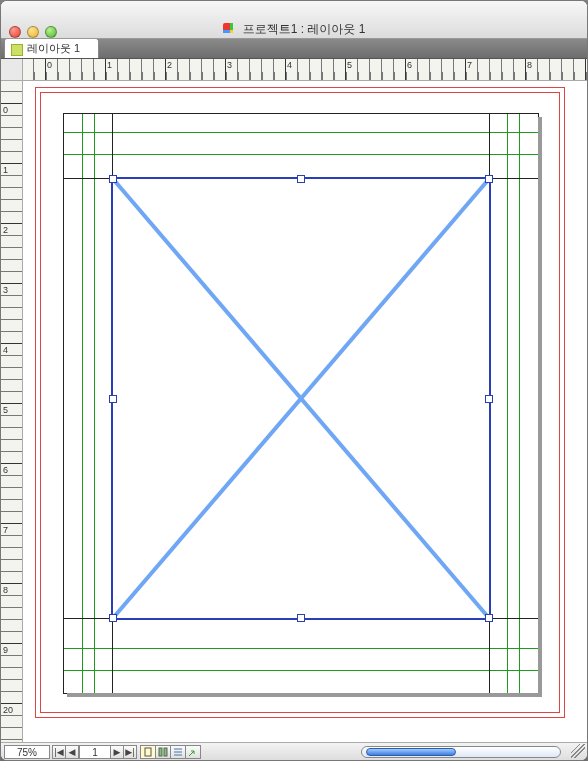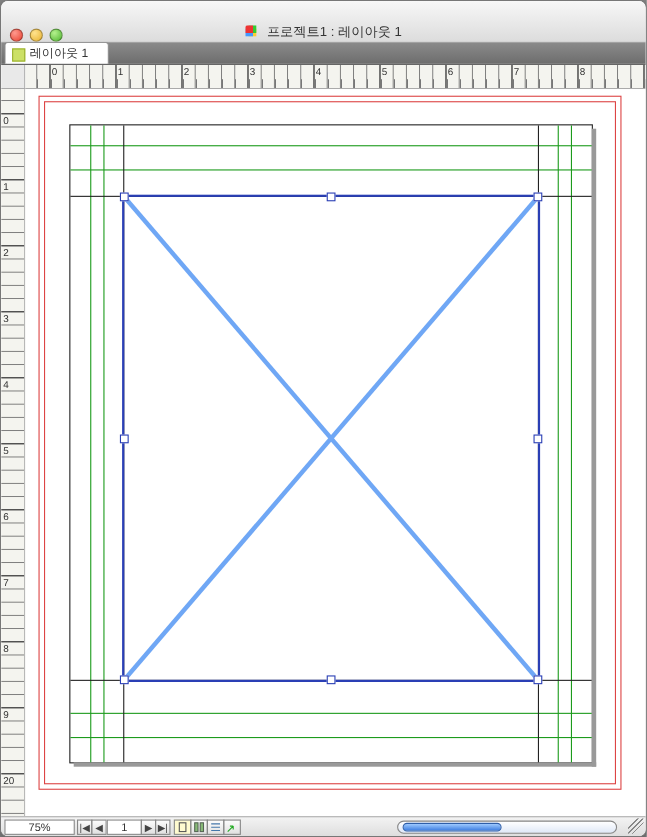--- a/index.html
+++ b/index.html
@@ -128,21 +128,21 @@
     transform:translate(-50%,-50%);
   }
   
   .statusbar{
     height:18px;
     background:linear-gradient(#f3f3f3,#dedede);
     border-top:1px solid #aaa;
     display:flex;align-items:center;font-size:10px;color:#333;
     position:relative;
   }
-  .zoom-box{width:64px;height:14px;border:1px solid #888;background:#fff;text-align:center;line-height:13px;margin:16px 3px;}
+  .zoom-box{width:46px;height:14px;border:1px solid #888;background:#fff;text-align:center;line-height:13px;margin:16px 3px;}
   .nav-box{width:32px;height:14px;border:1px solid #888;background:#fff;text-align:center;line-height:13px;margin:0 0;}
   .navbtn{width:14px;height:14px;border:1px solid #888;background:linear-gradient(#fcfcfc,#e0e0e0);display:flex;align-items:center;justify-content:center;font-size:9px;color:#444;margin-left:-1px;cursor:pointer;}
   .view-icons{display:flex;margin-left:4px;}
   .view-icons .vi{width:16px;height:14px;border:1px solid #888;margin-left:-1px;display:flex;align-items:center;justify-content:center;background:linear-gradient(#fcfcfc,#e0e0e0);}
   .vi.active{background:#fffbcf;}
   .scroll-pill{
     position:absolute;right:26px;left:360px;top:3px;height:12px;
     border:1px solid #888;border-radius:7px;
     background:linear-gradient(#fff,#dfe8f7);
   }

